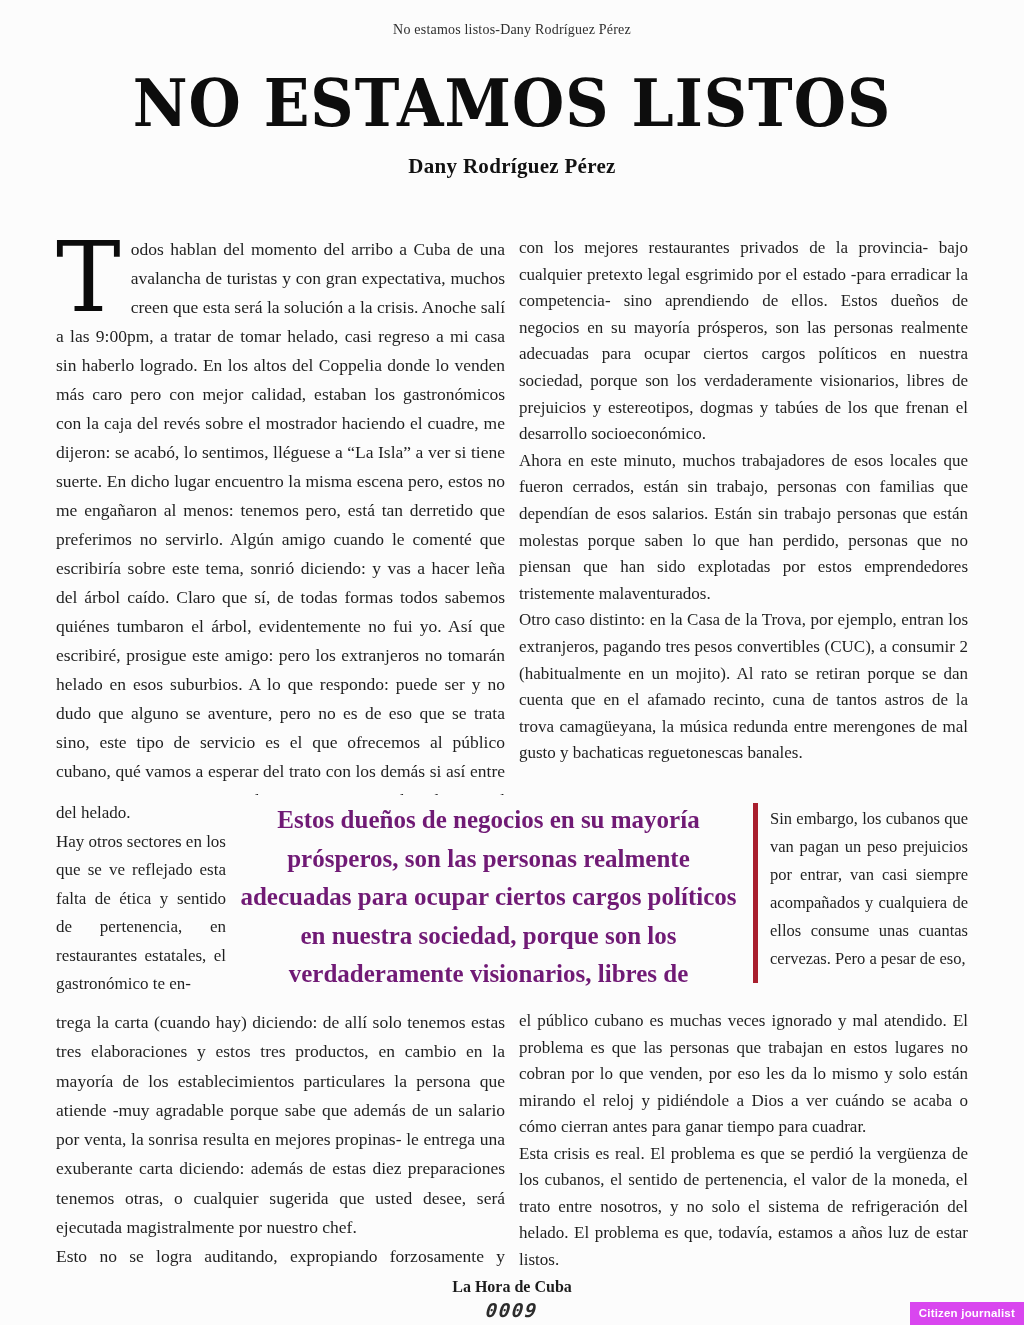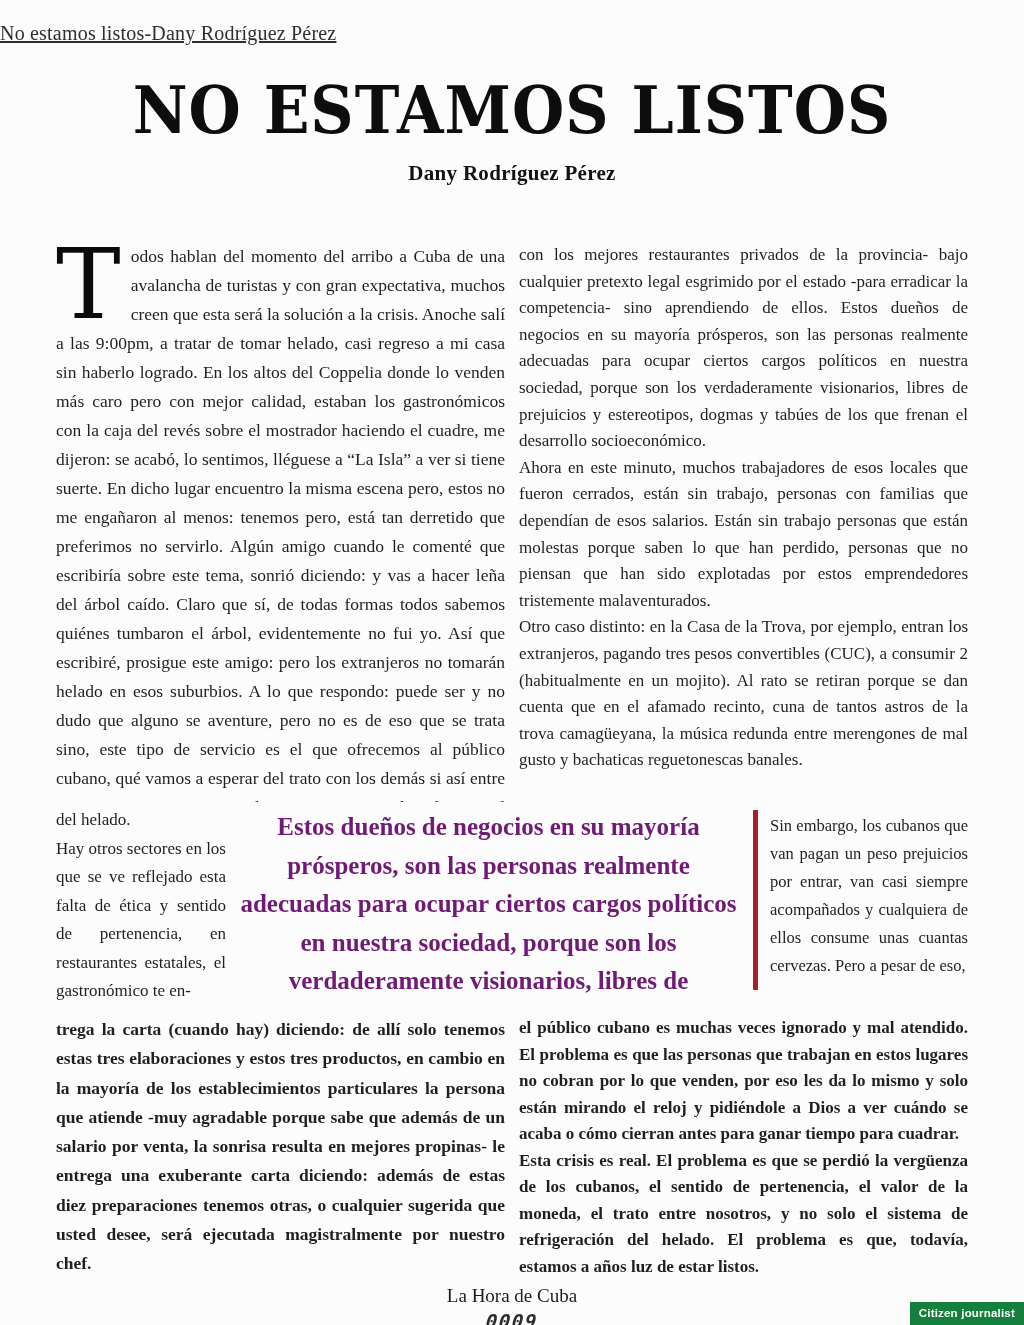--- a/index.html
+++ b/index.html
@@ -7,24 +7,24 @@
     position:relative;
     width:1024px; height:1325px;
     background:#fcfcfc;
     color:#1f1f1f;
     font-family:"Liberation Serif", serif;
     overflow:hidden;
     margin:0 auto;
   }
   .running-header {
     padding-top:22px;
-    font-size:20px;
+    text-align:center;
+    font-size:14px;
     color:#2e2e2e;
     letter-spacing:.2px;
-    text-decoration:underline;
   }
   .title {
     margin-top:26px;
     text-align:center;
     font-family:"DejaVu Serif", serif;
     font-weight:bold;
     font-size:60px;
     letter-spacing:1px;
     color:#0d0d0d;
     transform:scaleY(1.10);
@@ -86,40 +86,40 @@
   .narrow-right {
     flex:1;
     font-size:16.5px; line-height:28px;
     text-align:justify;
     padding-top:6px;
   }
   .narrow-right p { margin:0; }
   .band-bottom {
     display:flex; gap:14px;
     margin:6px 56px 0 56px;
-    height:266px; overflow:hidden;font-weight:bold;
+    height:266px; overflow:hidden;
   }
   .col-left-bottom  { font-size:17.5px; line-height:29.3px; }
   .col-right-bottom { font-size:17px;  line-height:26.5px; }
   .footer { text-align:center; margin-top:4px; }
-  .footer-pub { font-size:19px; color:#1c1c1c; }
+  .footer-pub { font-size:16px; color:#1c1c1c;font-weight:bold; }
   .footer-num {
     margin-top:3px;
     font-family:"DejaVu Sans Mono", monospace;
     font-style:italic;
     font-weight:bold;
     font-size:19px;
     letter-spacing:1.5px;
     color:#2c2c2c;
     transform:skewX(-6deg);
   }
   .badge {
     position:absolute;
     right:0; bottom:0;
-    background:#15803d;
+    background:#d946ef;
     color:#ffffff;
     font-family:"Liberation Sans", sans-serif;
     font-weight:bold;
     font-size:11.5px;
     letter-spacing:.2px;
     padding:5px 9px 6px 9px;
   }
 </style>
 </head>
 <body>

